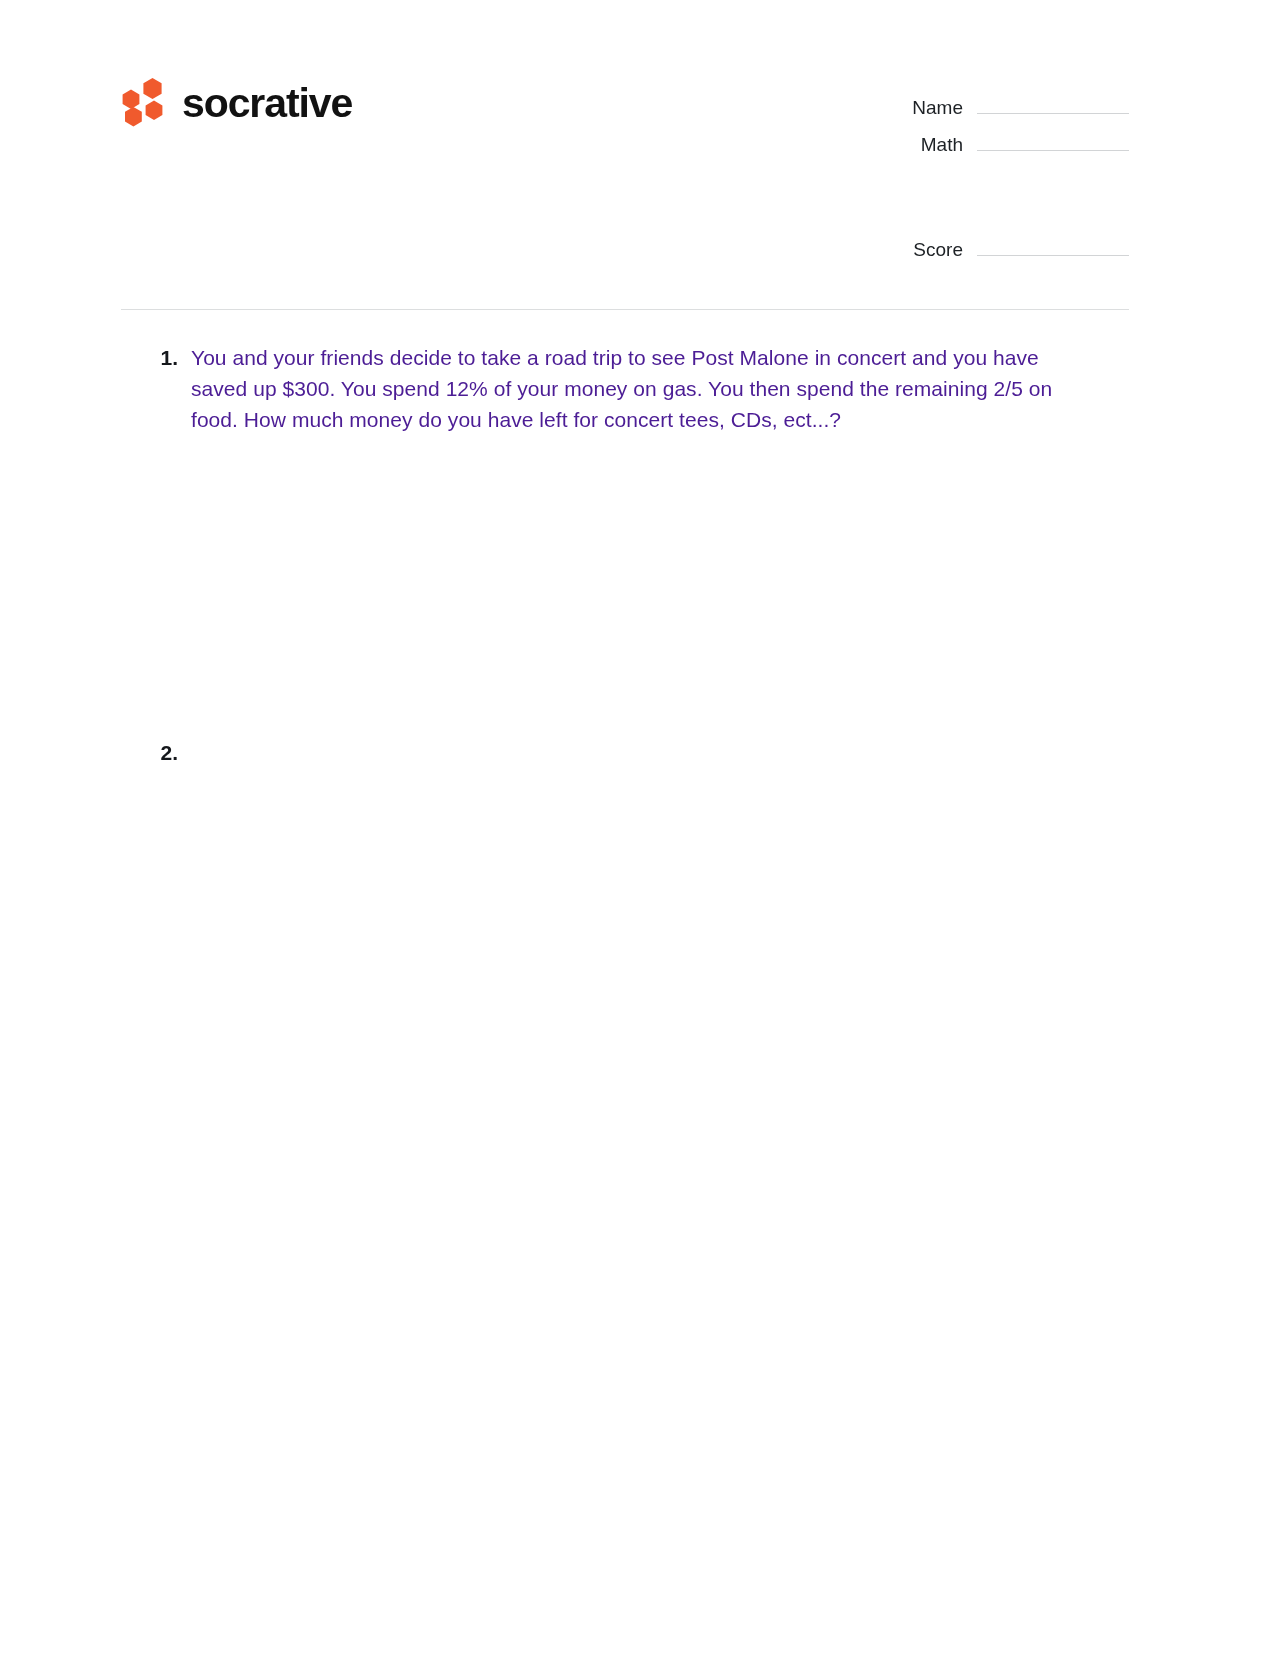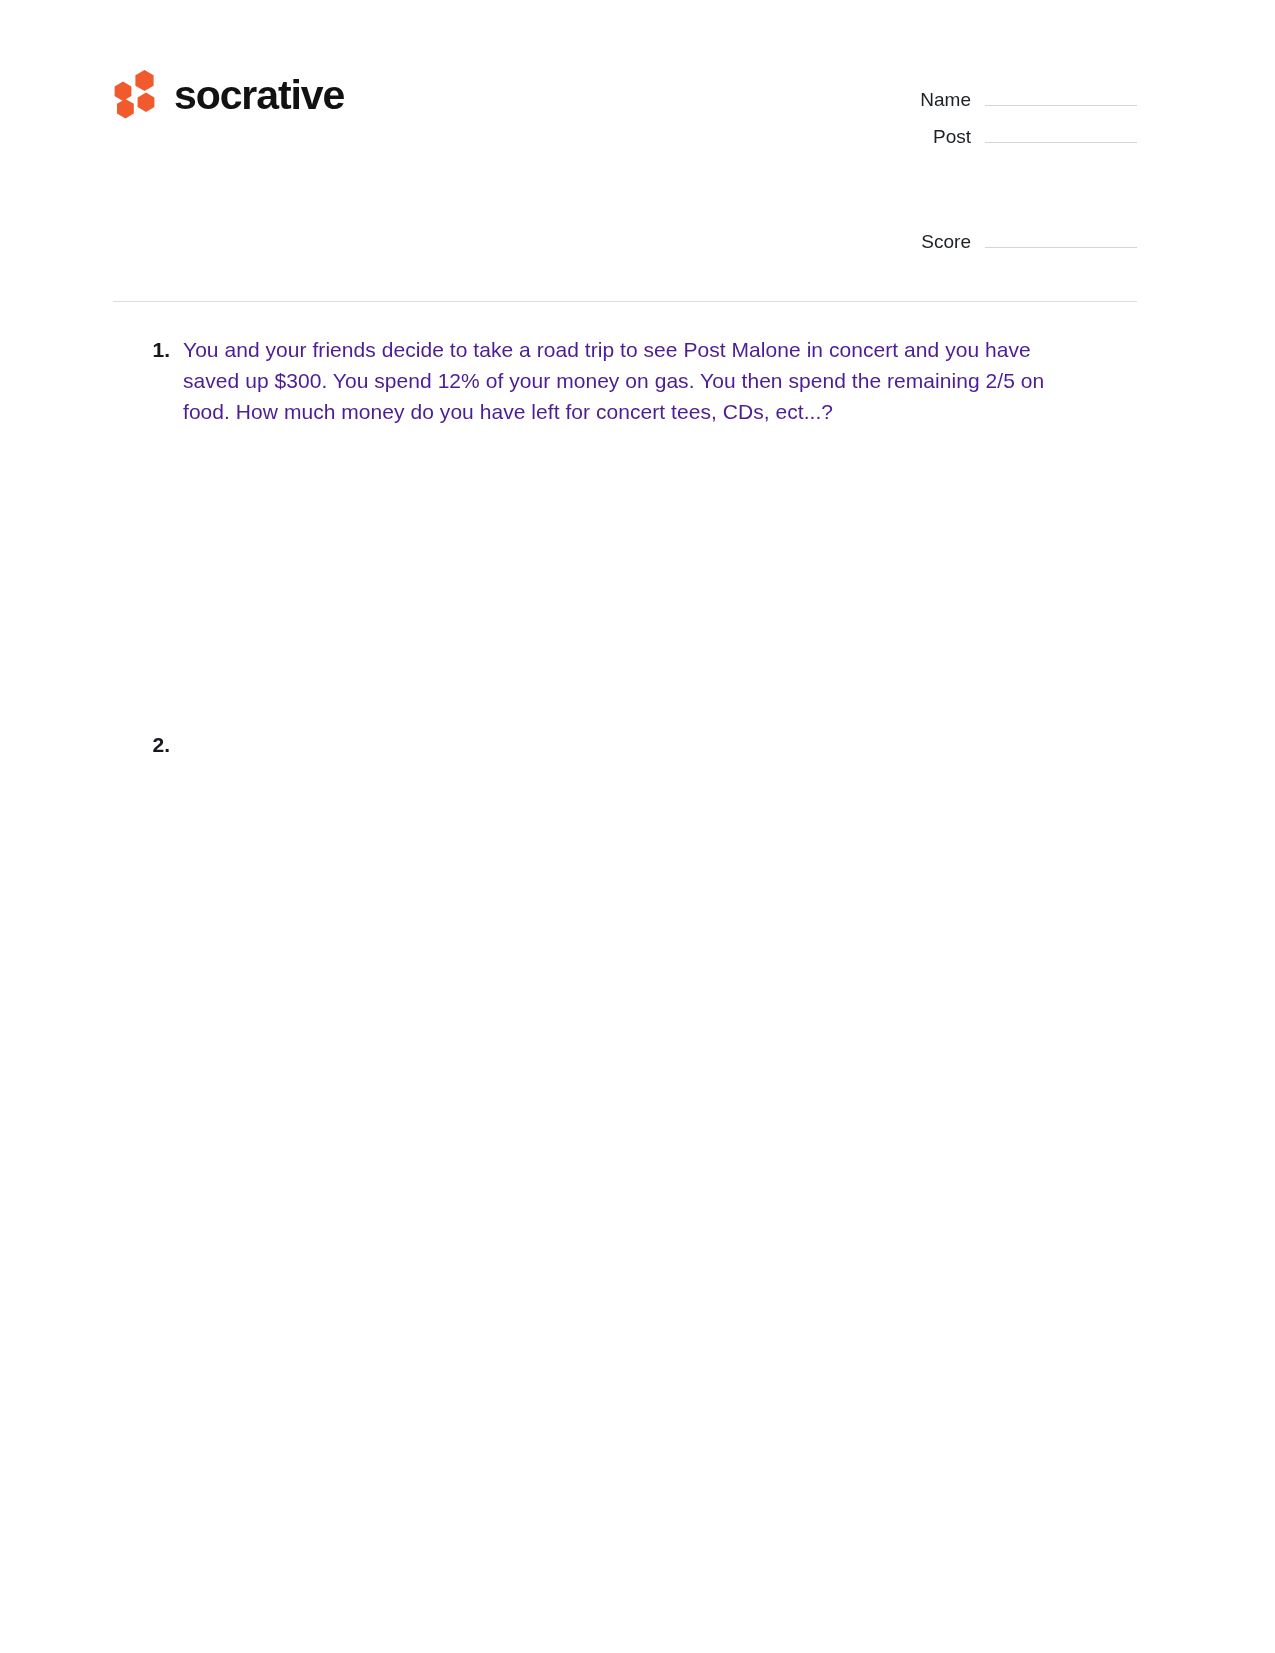--- a/index.html
+++ b/index.html
@@ -13,21 +13,21 @@
     font-family: "Liberation Sans", sans-serif;
     color: #1a1a1a;
     -webkit-font-smoothing: antialiased;
   }
 
   .page {
     position: relative;
     width: 1250px;
     height: 1653px;
     box-sizing: border-box;
-    padding: 8px;
+    padding: 16px;
     overflow: hidden;
   }
 
   
   .header {
     position: relative;
     padding: 58px 105px 0 105px;
     display: flex;
     align-items: flex-start;
     justify-content: space-between;
@@ -176,21 +176,21 @@
       </div>
 
     </div>
 
     <div class="header-right">
       <div class="field-row">
         <span class="field-label">Name</span>
         <span class="field-line"></span>
       </div>
       <div class="field-row">
-        <span class="field-label">Post</span>
+        <span class="field-label">Math</span>
         <span class="field-line"></span>
       </div>
       <div class="field-row score-row">
         <span class="field-label">Score</span>
         <span class="field-line"></span>
       </div>
     </div>
   </div>
 
   <div class="divider"></div>

